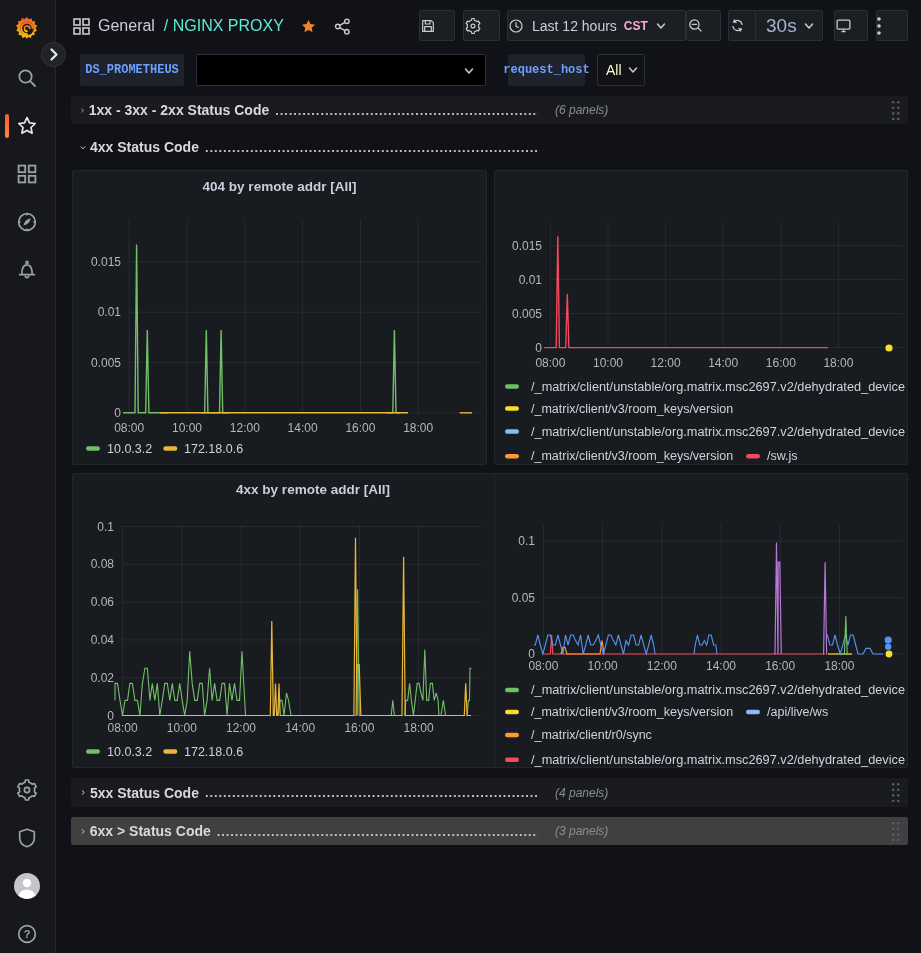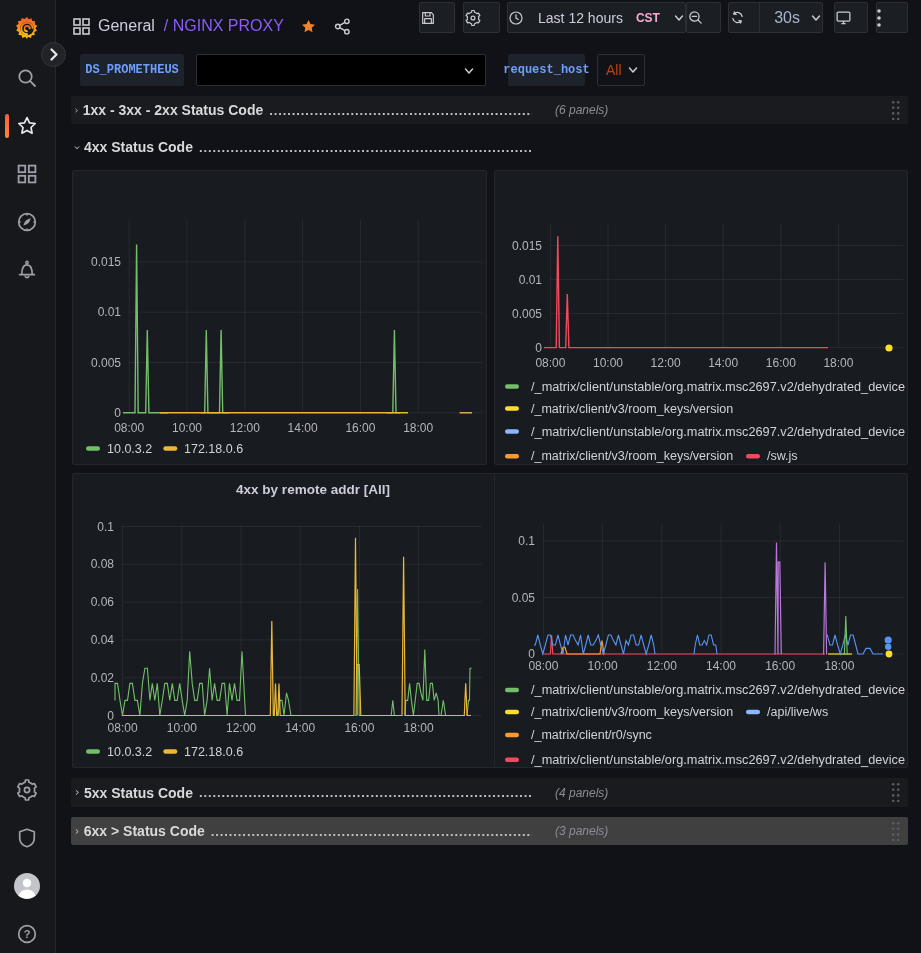--- a/index.html
+++ b/index.html
@@ -1,40 +1,40 @@
 <!DOCTYPE html>
 <html><head><meta charset="utf-8"><style>
 * { margin:0; padding:0; box-sizing:content-box; }
 html,body { width:921px; height:953px; background:#111217; font-family:"Liberation Sans",sans-serif; overflow:hidden; }
 #sidebar { position:absolute; left:0; top:0; width:55px; height:953px; background:#17181c; border-right:1px solid #26272b; z-index:5; }
 #expander { position:absolute; left:41px; top:42px; width:25px; height:25px; background:#212328; border:1px solid #33353c; border-radius:50%; z-index:6; box-sizing:border-box; }
 #header { position:absolute; left:0; top:0; width:921px; height:52px; }
-.tbtn { position:absolute; top:2px; height:31px; background:#1b1e23; border:1px solid #2c2f36; border-radius:2px; display:flex; align-items:center; justify-content:space-between; box-sizing:border-box; }
+.tbtn { position:absolute; top:10px; height:31px; background:#1b1e23; border:1px solid #2c2f36; border-radius:2px; display:flex; align-items:center; justify-content:flex-start; box-sizing:border-box; }
 #submenu { position:absolute; left:0px; top:54px; width:921px; height:32px; }
 .vlabel { position:absolute; top:0; height:32px; background:#1e222b; border-radius:2px; color:#6E9FFF; font-size:12px; font-weight:bold; display:flex; align-items:center; justify-content:center;font-family:Liberation Mono, monospace; }
 .row { position:absolute; left:71px; width:837px; }
-.rowtitle { position:absolute; left:3px; top:0; bottom:0; width:458px; overflow:hidden; white-space:nowrap; display:flex; align-items:center; color:#d8d9da; font-size:14px; }
+.rowtitle { position:absolute; left:9px; top:0; bottom:0; width:458px; overflow:hidden; white-space:nowrap; display:flex; align-items:center; color:#d8d9da; font-size:14px; }
 .rowtitle b { margin-right:6px; }
 .dots { color:#c3c4ca; font-weight:bold; letter-spacing:0.9px; font-size:13px; overflow:hidden; }
 .npan { position:absolute; left:484px; top:50%; transform:translateY(-50%); color:#8b8d94; font-size:12px; font-style:italic; }
 .panel { position:absolute; background:#181b1f; border:1px solid #25262c; border-radius:2px; box-sizing:border-box; }
 .ptitle { position:absolute; left:0; right:0; top:8px; text-align:center; color:#ccccdc; font-size:13.5px; font-weight:bold; }
 svg text { font-family:"Liberation Sans",sans-serif; }
 </style></head>
 <body>
 <div id="header">
 <div style="position:absolute;left:73px;top:18px"><svg width="17" height="17" viewBox="0 0 17 17">
         <g fill="none" stroke="#c9cbd1" stroke-width="1.6">
           <rect x="1" y="1" width="6" height="6"></rect>
           <rect x="10" y="1" width="6" height="6"></rect>
           <rect x="1" y="10" width="6" height="6"></rect>
           <rect x="10" y="10" width="6" height="6"></rect>
         </g>
       </svg></div>
-<div style="position:absolute;left:98px;top:17px;font-size:16px;color:#ccccdc">General&nbsp; <span style="color:#8b5cf6">/ NGINX PROXY</span></div>
+<div style="position:absolute;left:98px;top:17px;font-size:16px;color:#ccccdc">General&nbsp; <span style="color:#5eead4">/ NGINX PROXY</span></div>
 <div style="position:absolute;left:300px;top:18px"><svg width="17" height="17" viewBox="0 0 24 24">
         <path d="M12 2.8l2.8 5.8 6.4.8-4.7 4.4 1.2 6.3L12 17l-5.7 3.1 1.2-6.3L2.8 9.4l6.4-.8z" fill="#F08229"></path>
       </svg></div>
 <div style="position:absolute;left:333px;top:17px"><svg width="19" height="19" viewBox="0 0 24 24">
         <g fill="none" stroke="#c9cbd1" stroke-width="1.8">
           <circle cx="6" cy="12" r="2.8"></circle>
           <circle cx="17.5" cy="5.5" r="2.8"></circle>
           <circle cx="17.5" cy="18.5" r="2.8"></circle>
           <line x1="8.5" y1="10.6" x2="15" y2="6.9"></line>
           <line x1="8.5" y1="13.4" x2="15" y2="17.1"></line>
@@ -77,21 +77,21 @@
 <div class="tbtn" style="left:728px;width:95px;">
       <span style="display:flex;margin-right:9px">
         <svg width="17" height="17" viewBox="0 0 24 24">
           <path d="M5.5 13.5a7 7 0 0 0 11.8 3.6M18.5 10.5A7 7 0 0 0 6.7 6.9" fill="none" stroke="#c9cbd1" stroke-width="1.9" stroke-linecap="round"></path>
           <path d="M6.9 2.8v4.4h4.4z" fill="none"></path>
           <path d="M7.5 3.5L6.5 7.5 10.5 8z" fill="#c9cbd1" stroke="#c9cbd1" stroke-width="1" stroke-linejoin="round"></path>
           <path d="M16.5 20.5l1-4-4-.5z" fill="#c9cbd1" stroke="#c9cbd1" stroke-width="1" stroke-linejoin="round"></path>
         </svg>
       </span>
       <span style="border-left:1px solid #2c2f36;height:31px;margin-right:10px"></span>
-      <span style="color:#a7b4cc;font-size:16px">30s</span>
+      <span style="color:#a7b4cc;font-size:19px">30s</span>
       <span style="margin-left:6px;display:flex">
         <svg width="12" height="12" viewBox="0 0 12 12">
           <polyline points="2.5,4 6,8 9.5,4" fill="none" stroke="#c9cbd1" stroke-width="1.5" stroke-linecap="round" stroke-linejoin="round"></polyline>
         </svg>
       </span>
     </div>
 <div class="tbtn" style="left:834px;width:34px;">
       <svg width="17" height="17" viewBox="0 0 24 24">
         <rect x="3" y="4.5" width="18" height="12.5" rx="1.5" fill="none" stroke="#c9cbd1" stroke-width="1.8"></rect>
         <path d="M9 20.5h6M12 17v3.5" stroke="#c9cbd1" stroke-width="1.8"></path>
@@ -109,21 +109,21 @@
 <div class="vlabel" style="left:80px;width:104px">DS_PROMETHEUS</div>
 <div style="position:absolute;left:196px;top:0;width:290px;height:32px;background:#000;border:1px solid #2c2f36;border-radius:2px;box-sizing:border-box">
       <span style="position:absolute;right:10px;top:10px;display:flex">
         <svg width="12" height="12" viewBox="0 0 12 12">
           <polyline points="2.5,4 6,8 9.5,4" fill="none" stroke="#c9cbd1" stroke-width="1.5" stroke-linecap="round" stroke-linejoin="round"></polyline>
         </svg>
       </span>
     </div>
 <div class="vlabel" style="left:508px;width:77px">request_host</div>
 <div style="position:absolute;left:597px;top:0;width:48px;height:32px;border:1px solid #2c2f36;border-radius:2px;box-sizing:border-box;display:flex;align-items:center;padding-left:8px">
-      <span style="color:#c2410c;font-size:14px">All</span>
+      <span style="color:#fef9c3;font-size:14px">All</span>
       <span style="margin-left:5px;display:flex">
         <svg width="12" height="12" viewBox="0 0 12 12">
           <polyline points="2.5,4 6,8 9.5,4" fill="none" stroke="#c9cbd1" stroke-width="1.5" stroke-linecap="round" stroke-linejoin="round"></polyline>
         </svg>
       </span>
     </div>
 </div>
 <div class="row" style="top:96px;height:28px;background:#191b1f;border-radius:2px;">
     <div class="rowtitle">
       <svg width="13" height="13" viewBox="0 0 12 12" style="margin-right:4px">
@@ -187,20 +187,21 @@
       <circle cx="7.2" cy="2.2" r="1.3" fill="#585b62"></circle>
       <circle cx="2.2" cy="7.8" r="1.3" fill="#585b62"></circle>
       <circle cx="7.2" cy="7.8" r="1.3" fill="#585b62"></circle>
       <circle cx="2.2" cy="13.399999999999999" r="1.3" fill="#585b62"></circle>
       <circle cx="7.2" cy="13.399999999999999" r="1.3" fill="#585b62"></circle>
       <circle cx="2.2" cy="18.999999999999996" r="1.3" fill="#585b62"></circle>
       <circle cx="7.2" cy="18.999999999999996" r="1.3" fill="#585b62"></circle>
     </svg>
   </div>
 <div class="panel" style="left:72px;top:170px;width:415px;height:295px">
+    <div class="ptitle">404 by remote addr [All]</div>
     <svg width="415" height="267" viewBox="0 28 415 267" style="position:absolute;left:0;top:28px">
       <line x1="56.2" y1="48.5" x2="56.2" y2="241.8" stroke="rgba(201,209,217,0.085)" stroke-width="1"></line>
       <line x1="114.0" y1="48.5" x2="114.0" y2="241.8" stroke="rgba(201,209,217,0.085)" stroke-width="1"></line>
       <line x1="171.8" y1="48.5" x2="171.8" y2="241.8" stroke="rgba(201,209,217,0.085)" stroke-width="1"></line>
       <line x1="229.6" y1="48.5" x2="229.6" y2="241.8" stroke="rgba(201,209,217,0.085)" stroke-width="1"></line>
       <line x1="287.4" y1="48.5" x2="287.4" y2="241.8" stroke="rgba(201,209,217,0.085)" stroke-width="1"></line>
       <line x1="345.2" y1="48.5" x2="345.2" y2="241.8" stroke="rgba(201,209,217,0.085)" stroke-width="1"></line>
       <line x1="56.2" y1="90.9" x2="409" y2="90.9" stroke="rgba(201,209,217,0.085)" stroke-width="1"></line>
       <line x1="56.2" y1="141.2" x2="409" y2="141.2" stroke="rgba(201,209,217,0.085)" stroke-width="1"></line>
       <line x1="56.2" y1="191.5" x2="409" y2="191.5" stroke="rgba(201,209,217,0.085)" stroke-width="1"></line>

